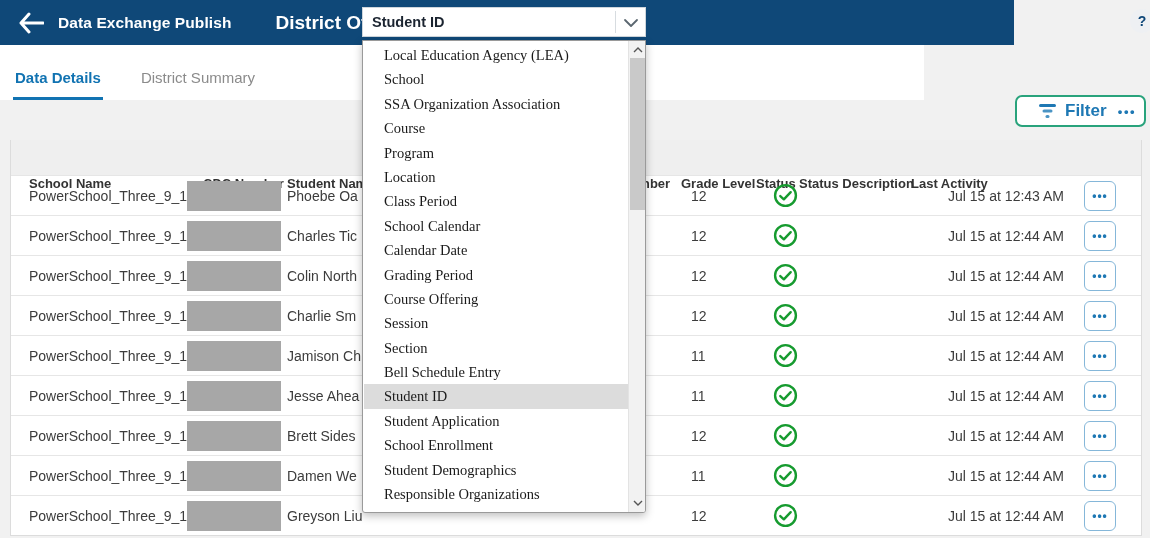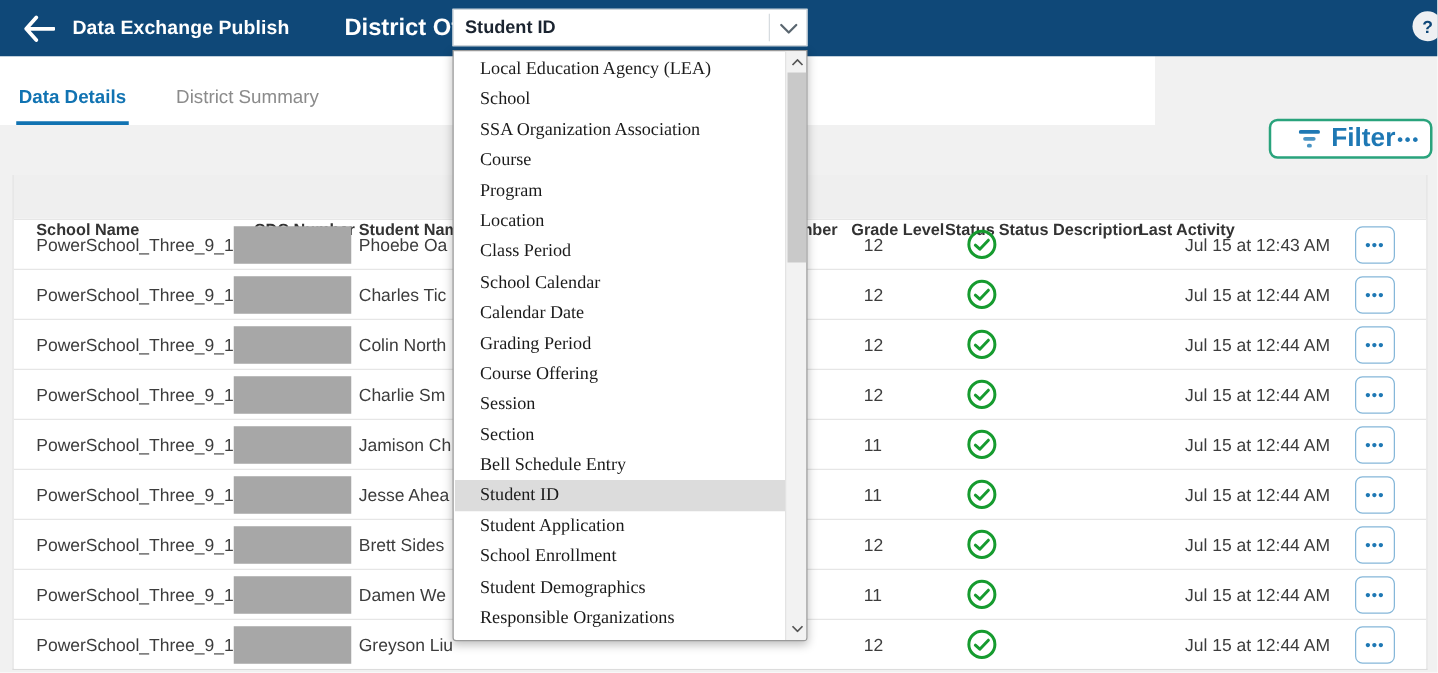--- a/index.html
+++ b/index.html
@@ -4,41 +4,41 @@
 <style>
   :root{
     --nav-bg:#0f4878; --accent-blue:#1e78b4; --tab-blue:#1173b2;
     --green-check:#169b2f; --filter-border:#29a37c; --redaction:#a7a7a7;
   }
   *{margin:0;padding:0;box-sizing:border-box;}
   html,body{width:1150px;height:538px;overflow:hidden;}
   body{font-family:"Liberation Sans",sans-serif;background:#f1f1f1;position:relative;}
 
   
-  .topnav{position:absolute;left:0;top:0;width:1150px;height:45px;background:var(--nav-bg);
+  .topnav{position:absolute;left:0;top:0;width:1014px;height:45px;background:var(--nav-bg);
     display:flex;align-items:center;color:#fff;z-index:40;text-align:center;}
   .back-arrow{margin-left:18px;width:26px;height:22px;cursor:pointer;flex:0 0 auto;}
   .nav-title{margin-left:14px;font-size:15.5px;font-weight:700;letter-spacing:.1px;}
   .nav-context{margin-left:44px;font-size:19px;font-weight:700;}
   .help-icon{position:absolute;left:1130px;top:9px;width:24px;height:24px;border-radius:50%;
     background:#eef0f3;color:#0d4678;font-weight:700;font-size:14px;display:flex;
     align-items:center;justify-content:center;z-index:41;}
 
   
   .tabbar{position:absolute;left:0;top:45px;width:924px;height:55px;background:#fff;
     display:flex;align-items:flex-end;padding-left:13px;}
   .tab{font-size:15px;font-weight:700;padding:0 2px 14px 2px;margin-right:36px;cursor:pointer;}
   .tab.active{color:var(--tab-blue);border-bottom:3px solid var(--tab-blue);padding-bottom:11px;}
   .tab.inactive{color:#8b8b8b;font-weight:400;}
 
   
   .filter-btn{position:absolute;left:1015px;top:95px;width:131px;height:32px;background:#fff;
     border:2px solid var(--filter-border);border-radius:7px;display:flex;align-items:center;
     padding-left:22px;padding-right:8px;z-index:5;cursor:pointer;}
-  .filter-label{color:var(--accent-blue);font-size:21px;font-weight:700;margin-left:9px;}
+  .filter-label{color:var(--accent-blue);font-size:17px;font-weight:700;margin-left:9px;}
   .filter-more{margin-left:auto;color:var(--accent-blue);font-size:13px;font-weight:700;
     letter-spacing:1.5px;cursor:pointer;}
 
   
   .table-wrap{position:absolute;left:10px;top:140px;width:1132px;background:#fff;
     border:1px solid #dcdcdc;border-top:none;z-index:1;}
   .tr,.thead{display:grid;grid-template-columns:192px 84px 282px 112px 75px 43px 112px 173px 59px;
     align-items:center;}
   .thead{height:35px;background:#efefef;font-size:13px;font-weight:700;color:#333;}
   .tr{height:40px;background:#fff;border-top:1px solid #e6e6e6;font-size:14px;color:#3c3c3c;}

